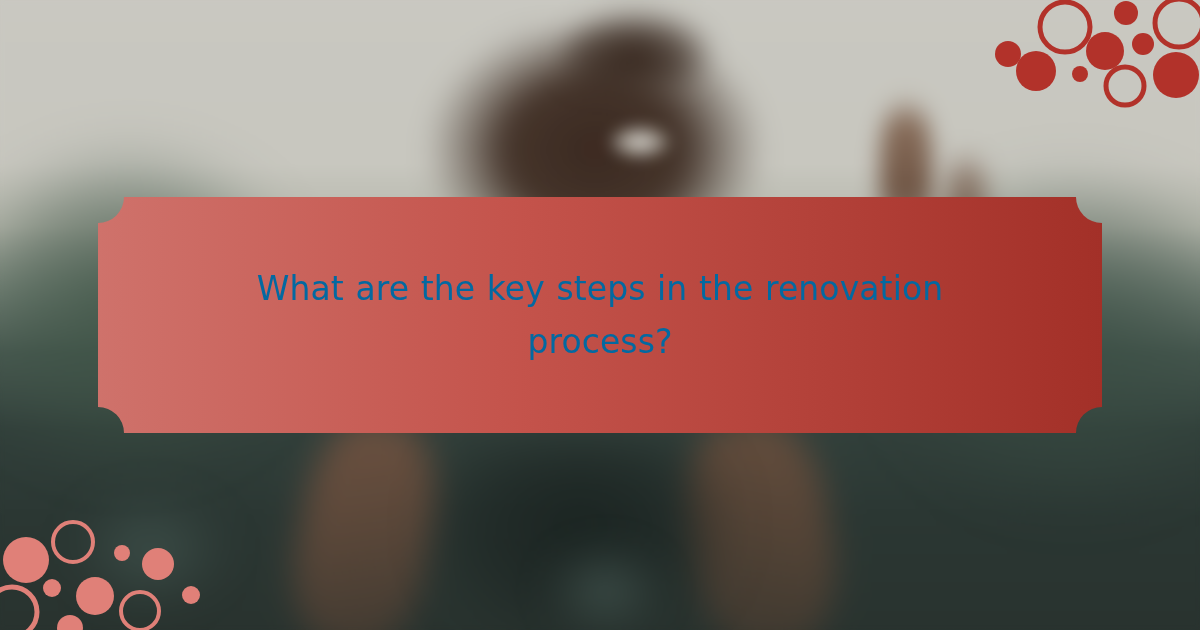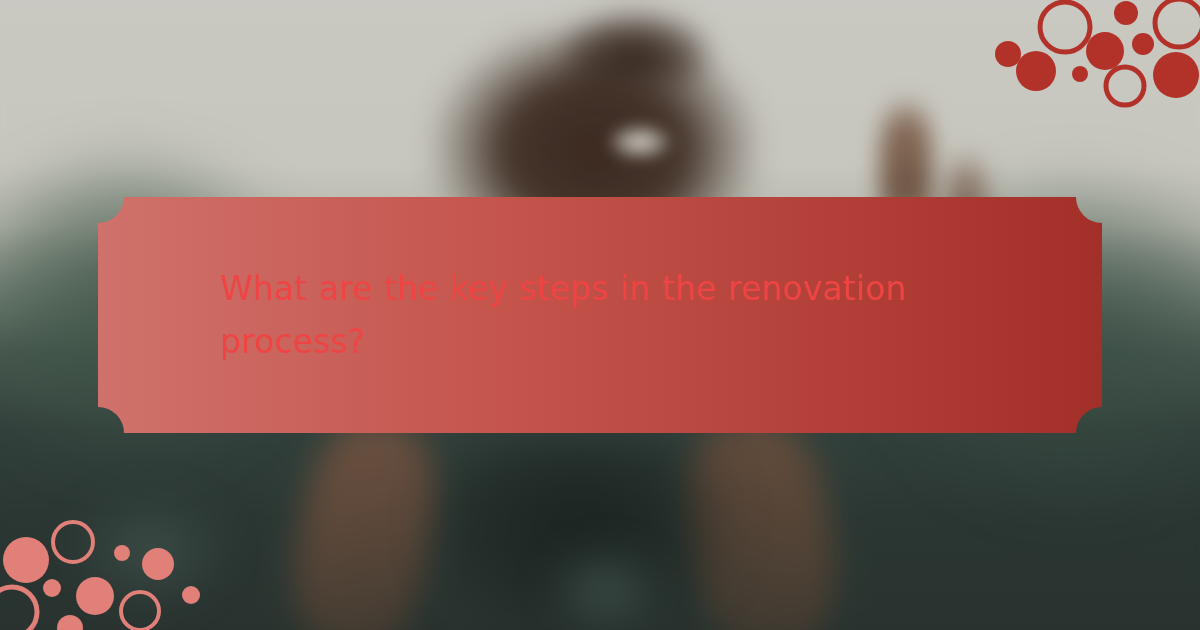--- a/index.html
+++ b/index.html
@@ -184,22 +184,22 @@
     justify-content: center;
   }
   .banner-svg {
     position: absolute;
     inset: 0;
   }
   .banner-text {
     position: relative;
     z-index: 2;
     width: 760px;
-    text-align: left;
-    color: #ef4444;
+    text-align: center;
+    color: #0369a1;
     font-size: 33px;
     line-height: 1.62;
     font-weight: 400;
     letter-spacing: 0.1px;
     word-spacing: 1px;
   }
 </style>
 </head>
 <body>
 

